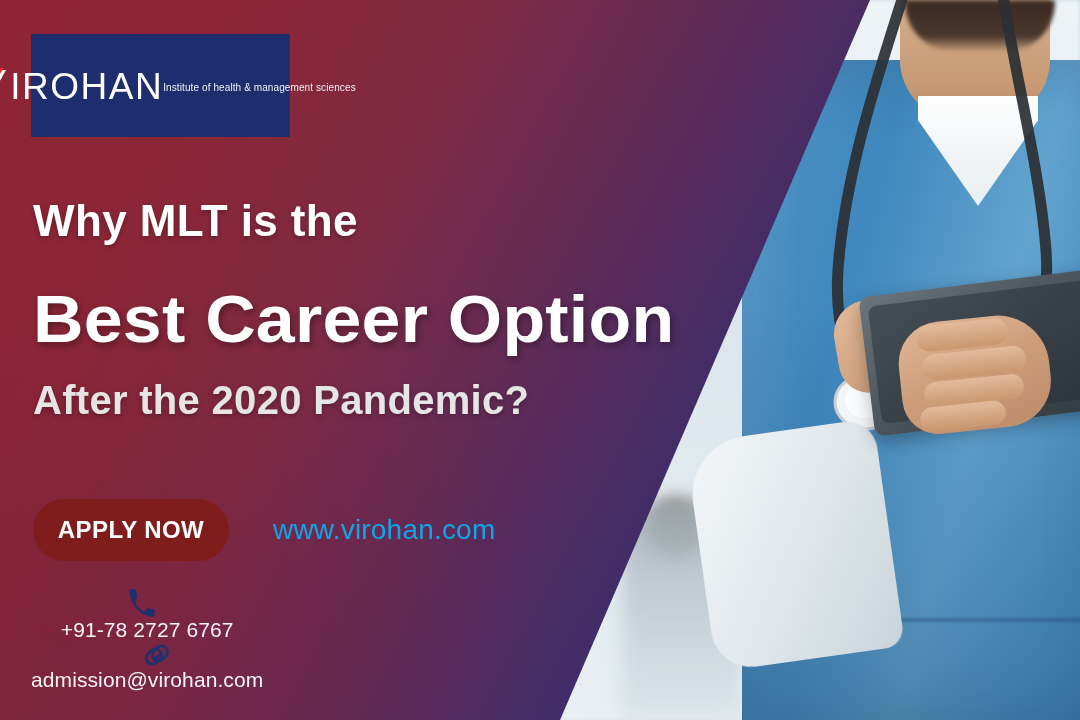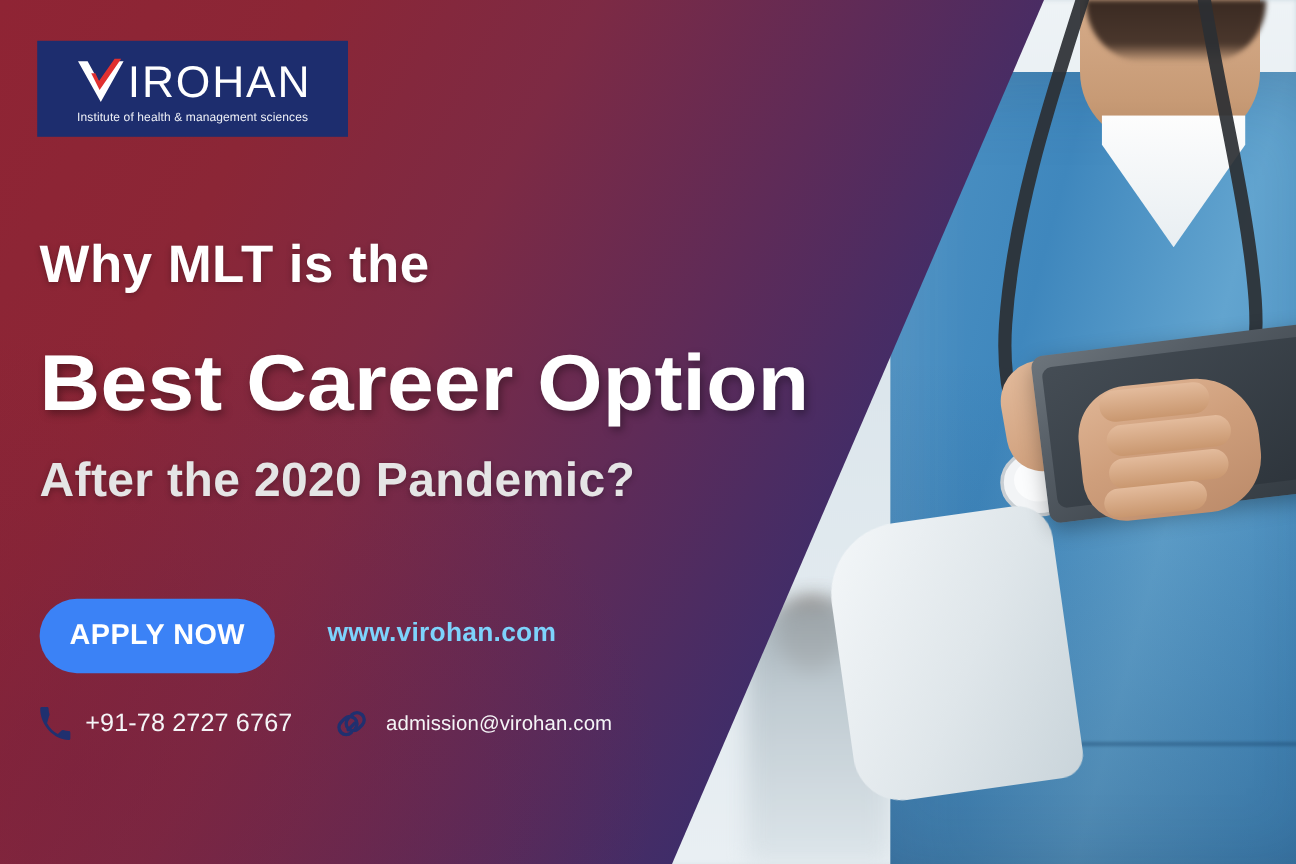--- a/index.html
+++ b/index.html
@@ -149,23 +149,23 @@
     background: radial-gradient(ellipse 700px 520px at 60px 640px, rgba(120,30,60,.45), rgba(120,30,60,0) 70%);
     clip-path: polygon(0 0, 870px 0, 560px 720px, 0 720px);
   }
 
   
   .content { position: absolute; inset: 0; }
 
   
   .logo-badge {
     position: absolute; left: 31px; top: 34px;
-    width: 259px; height: 80px;
+    width: 259px; height: 103px;
     background: #1d2d6e;
-    display: flex; flex-direction: column;
+    display: flex; 
     align-items: center; justify-content: center;
   }
   .logo-word {
     display: flex; align-items: center;
     height: 44px; margin-top: 2px;
   }
   .logo-v { position: relative; width: 44px; height: 40px; margin-right: 1px; }
   .logo-rest {
     color: #ffffff; font-size: 37px; font-weight: 400;
     letter-spacing: 1.5px; line-height: 1;
@@ -195,41 +195,41 @@
     position: absolute; left: 33px; top: 378px;
     color: #e5e5e5; font-size: 40px; font-weight: 700;
     letter-spacing: .3px;
     text-shadow: 0 2px 5px rgba(0,0,0,.28);
   }
 
   
   .cta-btn {
     position: absolute; left: 33px; top: 499px;
     width: 196px; height: 62px;
-    background: #3b82f6;
+    background: #7f1d1d;
     border-radius: 31px;
     display: flex; align-items: center; justify-content: center;
     color: #ffffff; font-size: 24px; font-weight: 700;
     letter-spacing: .4px;
     cursor: pointer;
     border: none;
     font-family: "Liberation Sans", sans-serif;
   }
   .website {
     position: absolute; left: 273px; top: 514px;
-    color: #7dd3fc; font-size: 22px; font-weight: 700;
+    color: #0ea5e9; font-size: 28px; font-weight: 400;
     letter-spacing: .2px;
   }
 
   
-  .contact-row { position: absolute; left: 31px; top: 588px; display: flex; align-items: center; }
+  .contact-row { position: absolute; left: 31px; top: 588px; display: flex; align-items: center; flex-direction: column; }
   .phone-icon { width: 30px; height: 30px; margin-right: 10px; display:block; }
   .phone-text { color: #f5f5f7; font-size: 21px; letter-spacing: .1px; }
   .link-icon { width: 30px; height: 26px; margin: 0 14px 0 34px; display:block; }
-  .email-text { color: #f5f5f7; font-size: 17px; letter-spacing: .1px; }
+  .email-text { color: #f5f5f7; font-size: 21px; letter-spacing: .1px; }
 </style>
 </head>
 <body>
 
 <div id="banner">
 
   <div class="photo-layer">
     <div class="photo-scene">
       <div class="bg-wash"></div>
       <div class="bg-person-head"></div>

